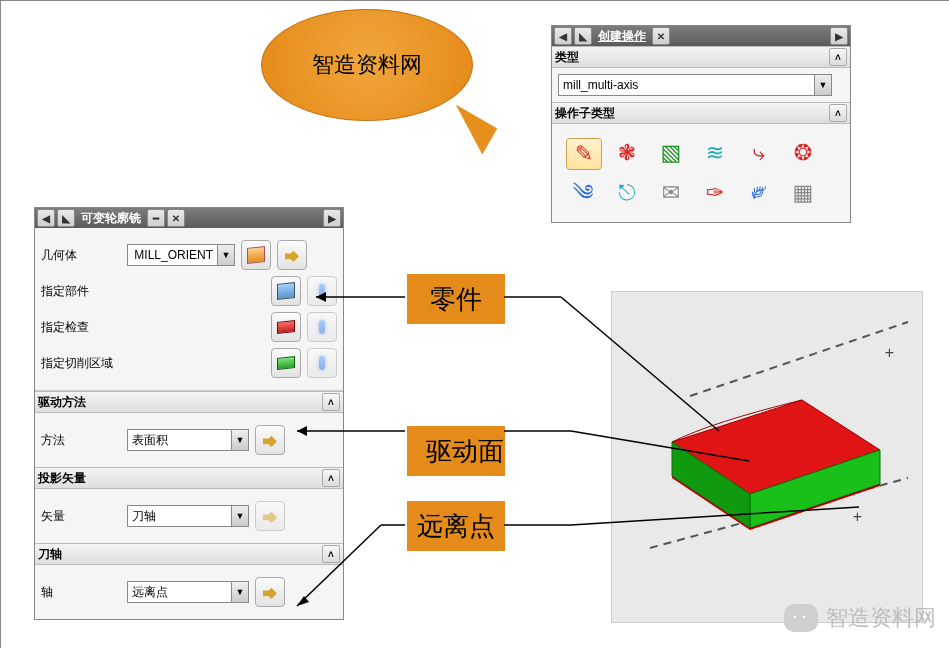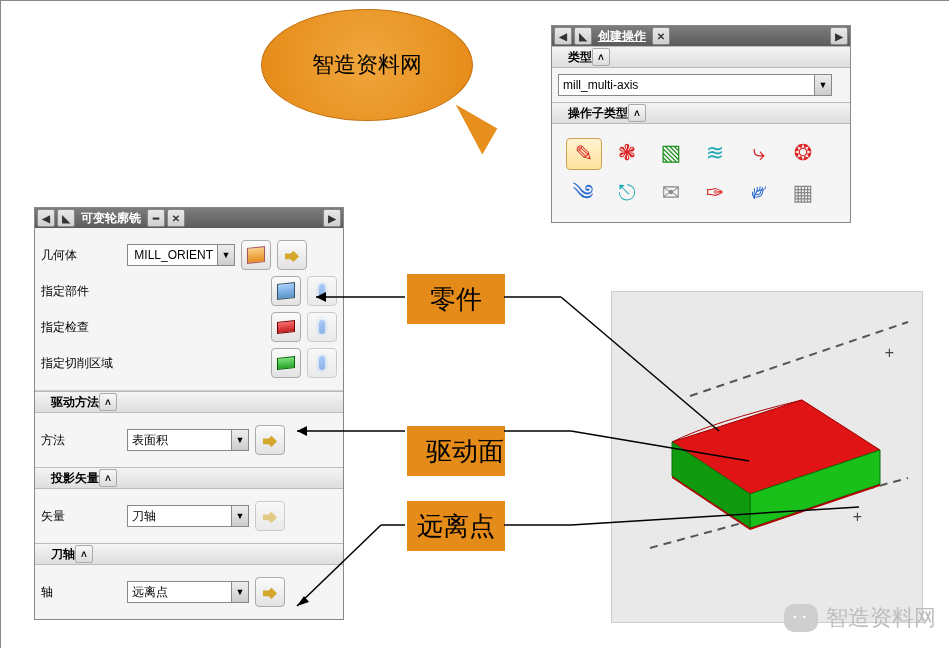--- a/index.html
+++ b/index.html
@@ -38,21 +38,22 @@
   border-radius: 2px;
 }
 .tb-spacer { flex: 1; }
 .section-header {
   background: linear-gradient(#f4f4f4,#dedede);
   border-top: 1px solid #bbb;
   border-bottom: 1px solid #bbb;
   height: 20px;
   display: flex;
   align-items: center;
-  padding: 0 16px;
+  justify-content: space-between;
+  padding: 0 3px;
   font-weight: bold;
 }
 .collapse-btn {
   width: 16px; height: 16px;
   background: linear-gradient(#f8f8f8,#dcdcdc);
   border: 1px solid #aaa;
   border-radius: 2px;
   display: flex; align-items: center; justify-content: center;
   font-size: 10px;
 }

